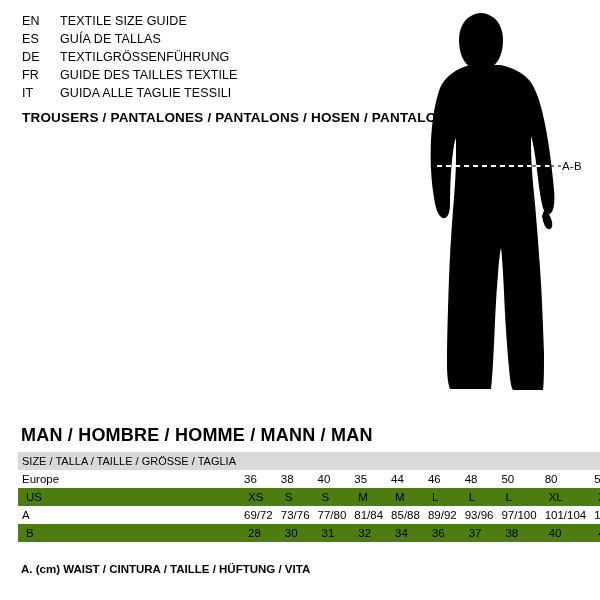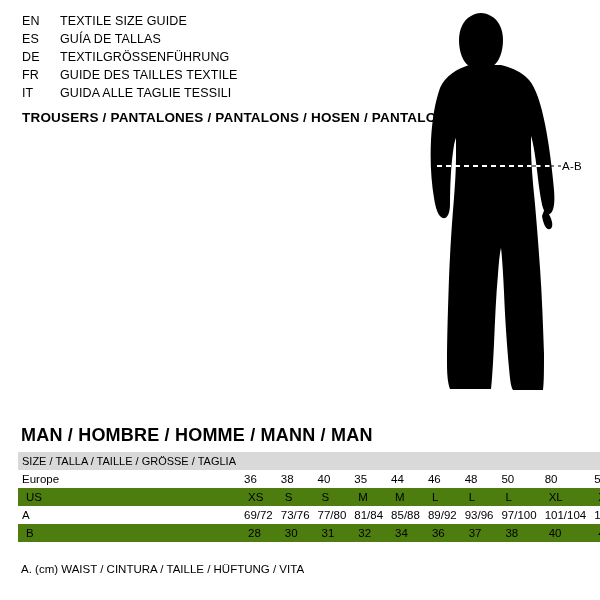--- a/index.html
+++ b/index.html
@@ -113,21 +113,21 @@
     width: 42px;
   }
 
   .footnotes {
     position: absolute;
     left: 21px;
     top: 562px;
     font-size: 11.5px;
     line-height: 15px;
   }
-  .footnotes div { white-space: nowrap; }
+  .footnotes div { white-space: nowrap; font-weight: bold; }
 </style>
 </head>
 <body>
 
 <div id="page">
 
   <div class="lang-block">
     <div class="lang-row">
       <span class="lang-code">EN</span>
       <span class="lang-text">TEXTILE SIZE GUIDE</span>

